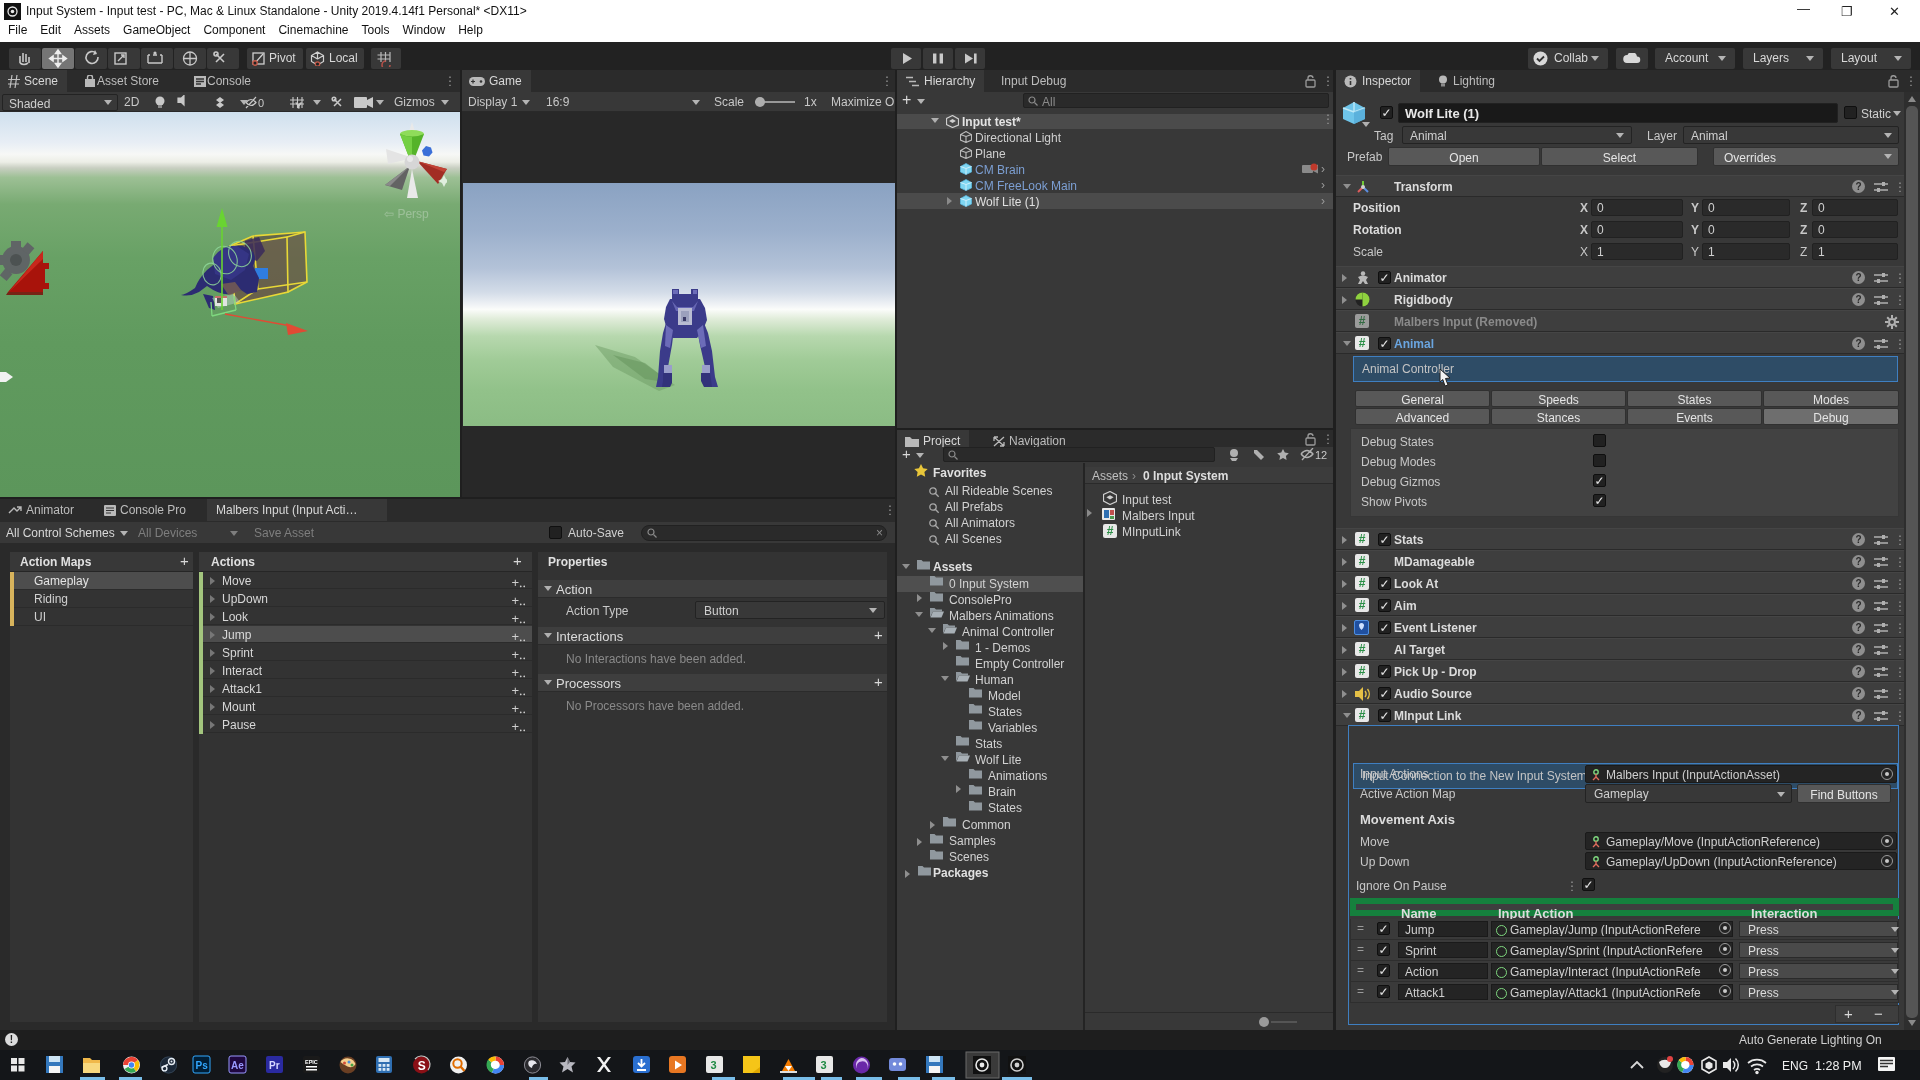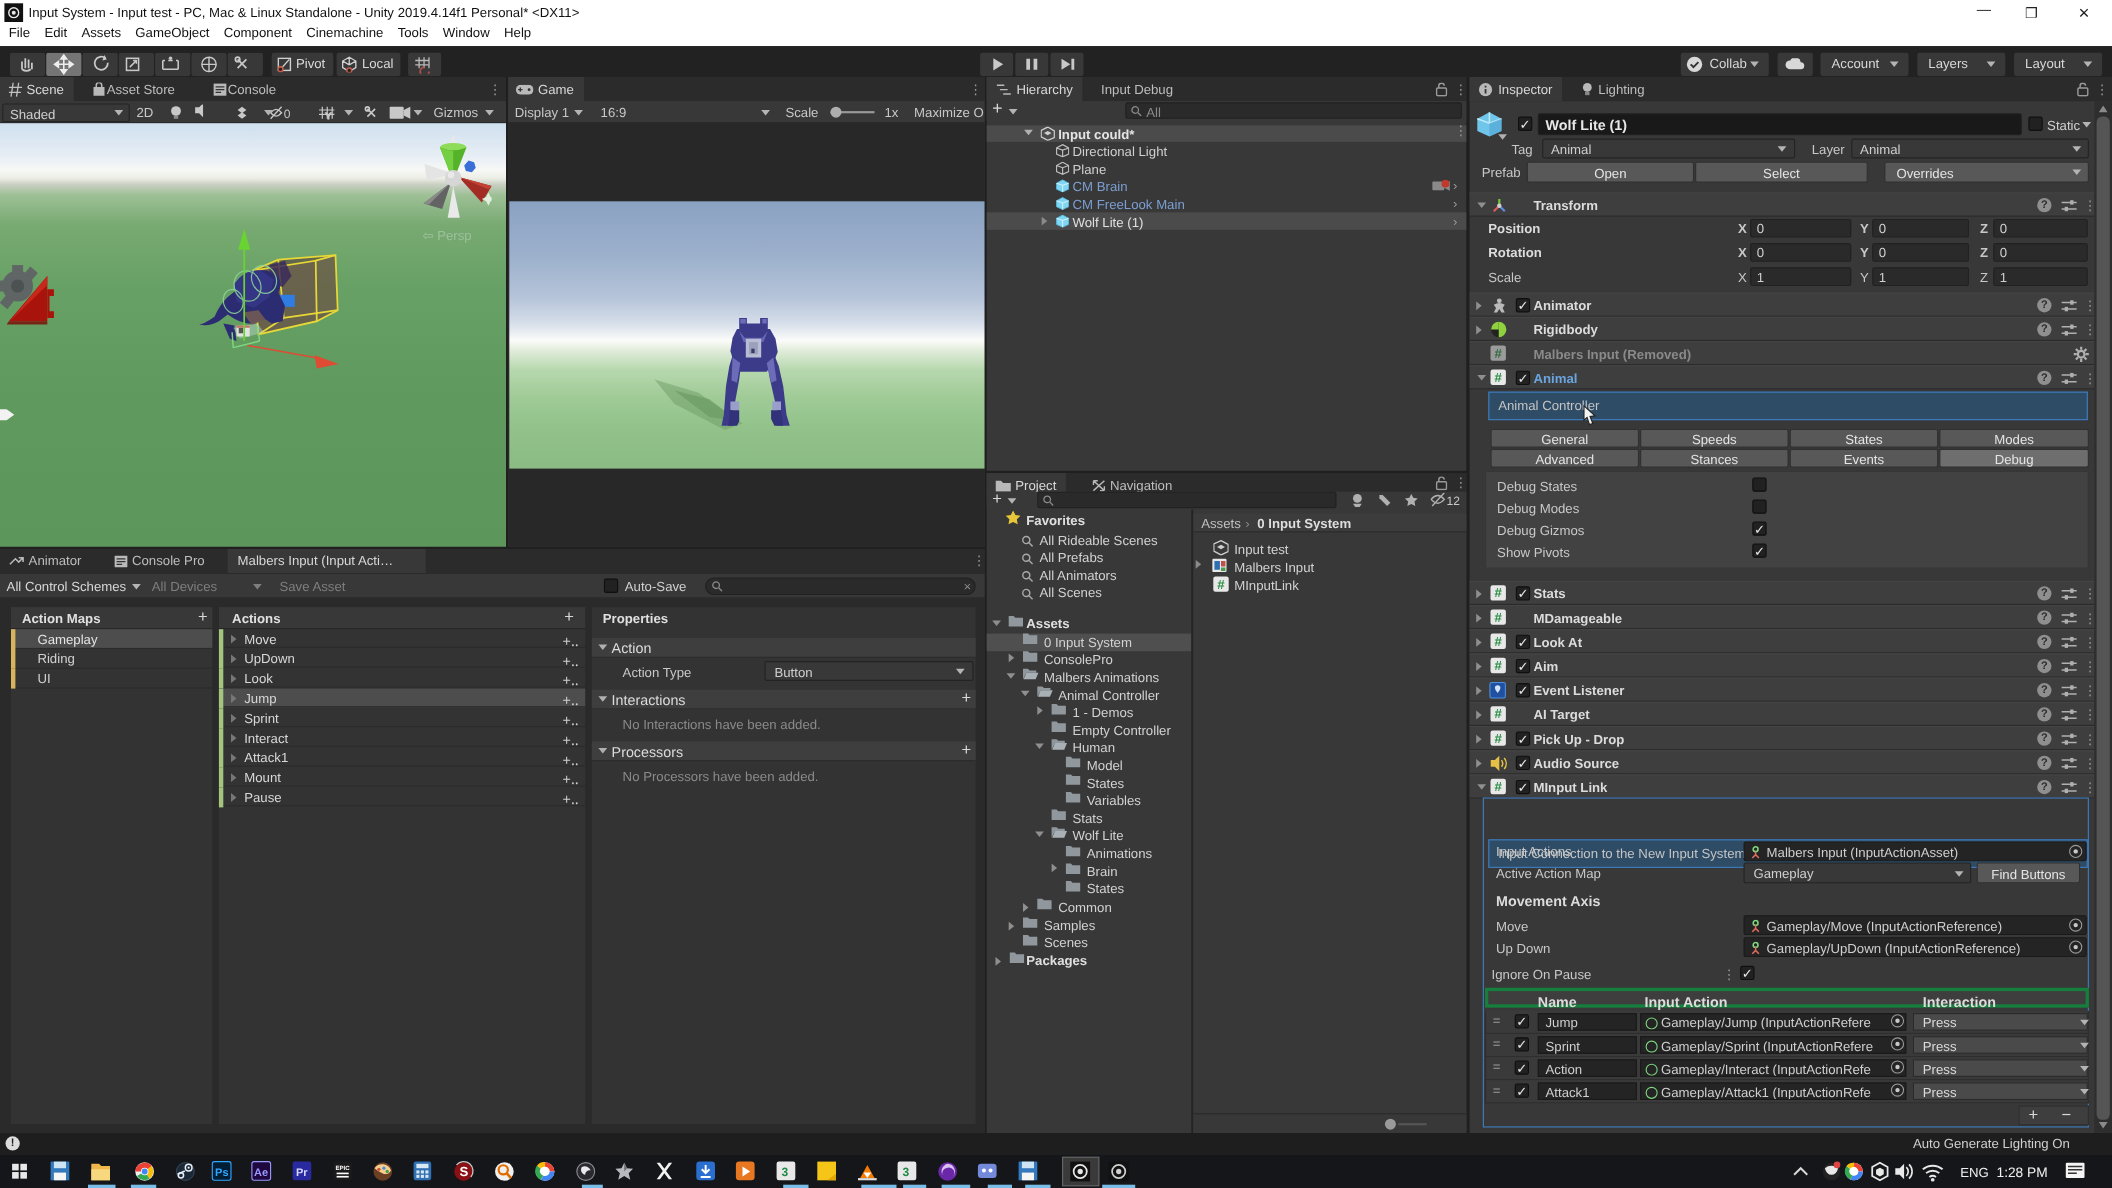--- a/index.html
+++ b/index.html
@@ -380,21 +380,21 @@
           <path d="M6.5 6.5 l3 3" stroke="#8a8a8a" stroke-width="1.2"></path>
         </svg>
     </div>
 
     <div class="abs" style="left:0;top:44px;width:436px;height:15px;background:#4b4b4b;">
       <div class="abs" style="left:34px;top:4px;width:0;height:0;border-top:5px solid #b0b0b0;border-left:4px solid transparent;border-right:4px solid transparent;"></div>
       <svg class="abs" style="left:49px;top:1px;" width="13" height="13">
           <path d="M6.5 0.5 L12.5 4 v6 L6.5 12.5 L0.5 9.5 v-6 Z" fill="none" stroke="#cfcfcf" stroke-width="1.2"></path>
           <path d="M6.5 4 l3.4 2 l-3.4 2 l-3.4 -2 z" fill="#cfcfcf"></path>
         </svg>
-      <div class="abs b" style="left:65px;top:1px;color:#e4e4e4;">Input could*</div>
+      <div class="abs b" style="left:65px;top:1px;color:#e4e4e4;">Input test*</div>
       <div class="kebab" style="left:425px;top:-2px;">⋮</div>
     </div>
     <div class="abs" style="left:0;top:59px;width:352px;height:16px;">
       <svg class="abs" style="left:63px;top:2px;" width="12" height="12">
           <path d="M6 0.5 L11.5 3.5 v5.5 L6 11.5 L0.5 9 v-5.5 Z M6 5.5 L11.5 3.5 M6 5.5 L0.5 3.5 M6 5.5 v6" fill="none" stroke="#bcbcbc" stroke-width="1.1"></path>
         </svg>
       <div class="abs" style="left:78px;top:2px;color:#cfcfcf;">Directional Light</div>
     </div>
     <div class="abs" style="left:0;top:75px;width:436px;height:16px;">
       <svg class="abs" style="left:63px;top:2px;" width="12" height="12">
@@ -1087,21 +1087,21 @@
     <div class="ofield" style="left:249px;top:782px;width:312px;padding:2px 0 0 20px;">Gameplay/UpDown (InputActionReference)</div>
     <svg class="abs" style="left:254px;top:786px;" width="12" height="12">
         <circle cx="6" cy="3" r="2.2" fill="none" stroke="#7fd87f" stroke-width="1.4"></circle>
         <path d="M6 5 v3 M3 11 l3 -3 l3 3" stroke="#e06c5c" stroke-width="1.4" fill="none"></path>
       </svg>
     <div class="dot" style="left:545px;top:785px;"></div>
     <div class="abs" style="left:20px;top:809px;color:#c8c8c8;">Ignore On Pause</div>
     <div class="kebab abs" style="left:230px;top:809px;">⋮</div>
     <div class="chk" style="left:246px;top:808px;">✓</div>
 
-    <div class="abs" style="left:14px;top:828px;width:549px;height:18px;background:#3e3e3e;border:3px solid #15803d;">
+    <div class="abs" style="left:14px;top:828px;width:549px;height:18px;background:#3e3e3e;border:6px solid #15803d;">
       <span class="abs b" style="left:45px;top:2px;color:#dcdcdc;font-size:13px;">Name</span>
       <span class="abs b" style="left:142px;top:2px;color:#dcdcdc;font-size:13px;">Input Action</span>
       <span class="abs b" style="left:395px;top:2px;color:#dcdcdc;font-size:13px;">Interaction</span>
     </div>
     <div class="trow" style="top:849px;">
         <s>=</s>
         <span class="chk">✓</span>
         <div class="nf">Jump</div>
         <div class="af">Gameplay/Jump (InputActionRefere</div>
         <div class="dot" style="left:368px;top:3px;"></div>

